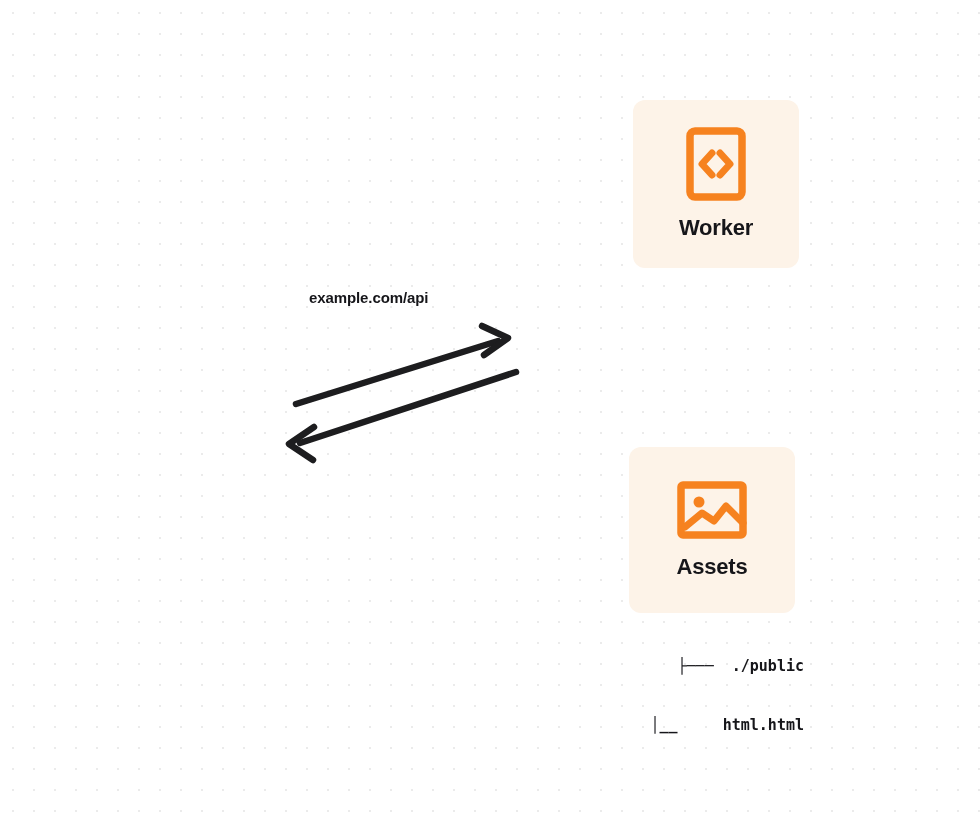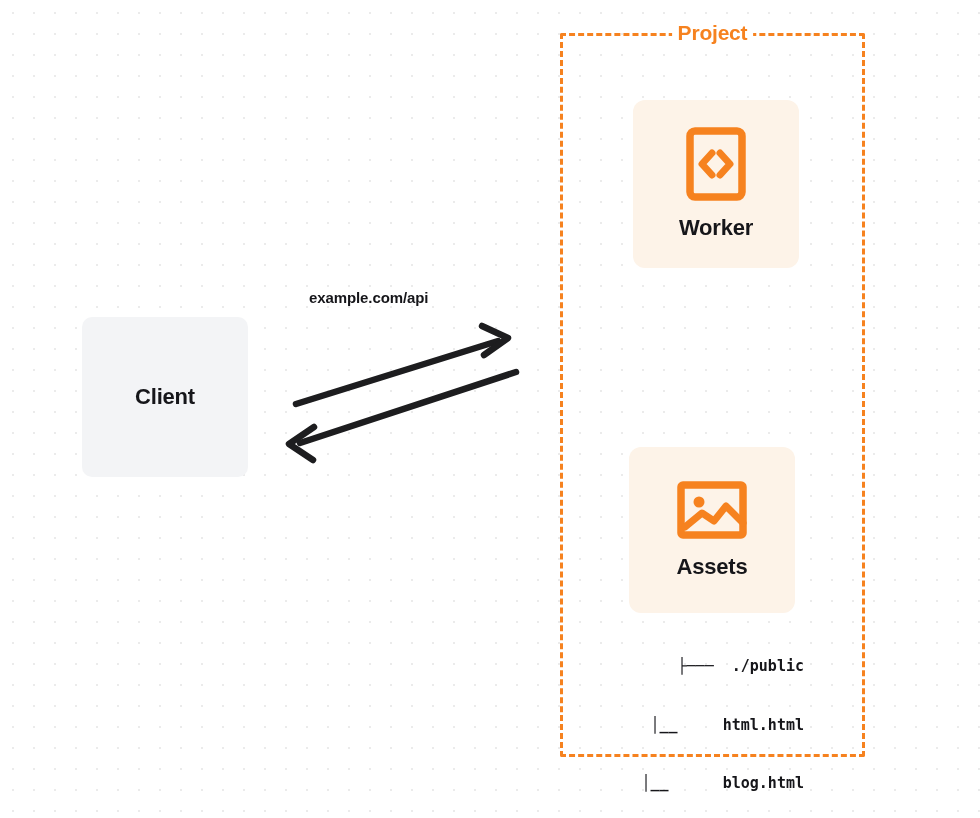--- a/index.html
+++ b/index.html
@@ -136,42 +136,36 @@
   }
   #file-tree .tree-row {
     display: block;
   }
 </style>
 </head>
 <body>
 
 <div id="canvas">
 
-  <div id="client-box">
-    <span class="box-label">Client</span>
-  </div>
 
   <svg id="arrows-svg" viewBox="0 0 980 818" xmlns="http://www.w3.org/2000/svg">
 
     <g>
       <line x1="296" y1="404" x2="498" y2="341" stroke="#1d1d1f" stroke-width="6.5" stroke-linecap="round"></line>
       <polyline points="482,326 508,338 484,355" fill="none" stroke="#1d1d1f" stroke-width="6.5" stroke-linecap="round" stroke-linejoin="round"></polyline>
     </g>
 
     <g>
       <line x1="516" y1="372" x2="300" y2="443" stroke="#1d1d1f" stroke-width="6.5" stroke-linecap="round"></line>
       <polyline points="314,427 289,444 313,460" fill="none" stroke="#1d1d1f" stroke-width="6.5" stroke-linecap="round" stroke-linejoin="round"></polyline>
     </g>
   </svg>
 
   <div id="connector-label">example.com/api</div>
 
-  <div id="project-container">
-    <span id="project-title">Project</span>
-  </div>
 
   <div id="assets-card" class="service-card">
     <span class="card-icon">
       <svg width="70" height="60" viewBox="0 0 70 60" xmlns="http://www.w3.org/2000/svg">
         <rect x="4" y="5" width="62" height="50" rx="2" ry="2" fill="none" stroke="#f6821f" stroke-width="7.5"></rect>
         <circle cx="22" cy="22" r="5.5" fill="#f6821f"></circle>
         <polyline points="8,47 25,33 37,41 49,26 66,43" fill="none" stroke="#f6821f" stroke-width="7" stroke-linecap="round" stroke-linejoin="round"></polyline>
       </svg>
     </span>
     <span class="card-label">Assets</span>
@@ -184,17 +178,16 @@
         <polyline points="26,26 16,37 26,48" fill="none" stroke="#f6821f" stroke-width="7" stroke-linecap="round" stroke-linejoin="round"></polyline>
         <polyline points="34,26 44,37 34,48" fill="none" stroke="#f6821f" stroke-width="7" stroke-linecap="round" stroke-linejoin="round"></polyline>
       </svg>
     </span>
     <span class="card-label">Worker</span>
   </div>
 
   <div id="file-tree">
     <span class="tree-row">├───  ./public</span>
     <span class="tree-row">│__     html.html</span>
-    <span class="tree-row">│__      blog.html</span>
     
   </div>
 
 </div>
 
 </body></html>

